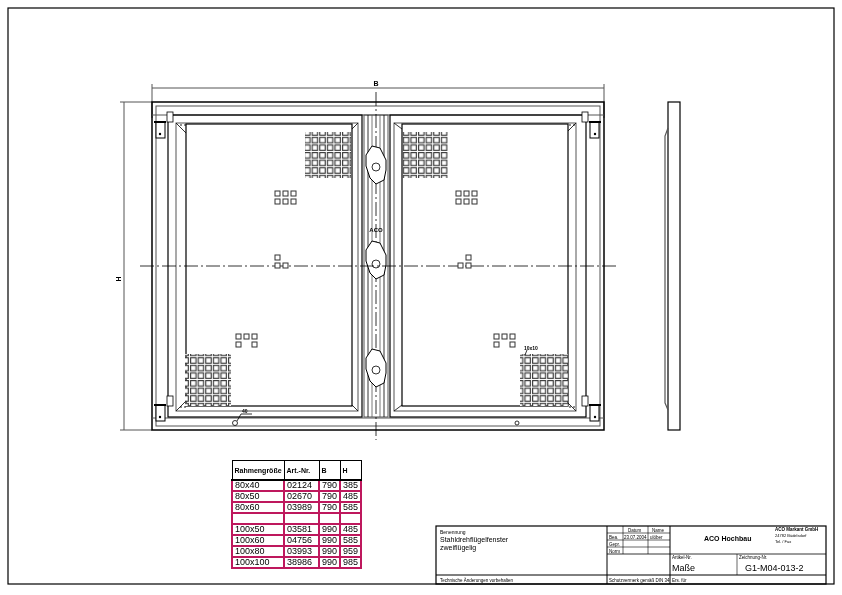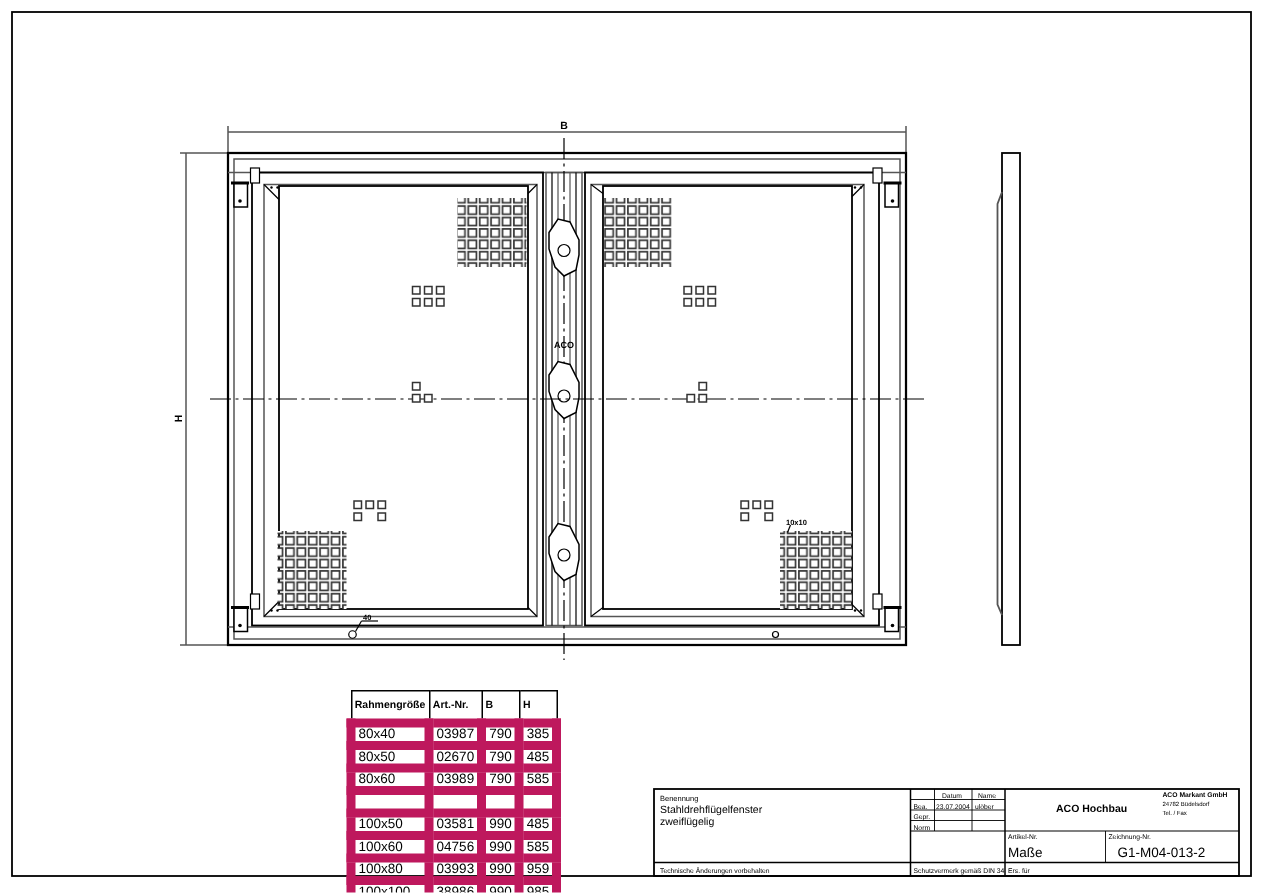--- a/index.html
+++ b/index.html
@@ -3,21 +3,21 @@
 <meta charset="utf-8">
 <style>
   html, body { margin:0; padding:0; background:#ffffff; }
   body { width:842px; height:595px; position:relative; overflow:hidden; font-family:"Liberation Sans", sans-serif; }
   #sheet { position:absolute; left:0; top:0; width:842px; height:595px; }
   svg text { font-family:"Liberation Sans", sans-serif; }
   .ln { stroke:#000; fill:none; }
   .gr { stroke:#555; fill:none; }
   .dash { stroke:#000; stroke-dasharray:14 3 2 3; fill:none; }
   .tbl { position:absolute; left:231px; top:460px; border-collapse:collapse; font-size:9px; line-height:9px; }
-  .tbl td { border:6px solid #be185d; padding:0 2px; height:9px; white-space:nowrap; }
+  .tbl td { border:2px solid #be185d; padding:0 2px; height:9px; white-space:nowrap; }
   .tbl th { border:1px solid #000; border-bottom:2px solid #000; padding:2px 2px; font-size:7px; font-weight:bold; text-align:left; height:14px; }
   .tbl td.num { text-align:center; }
   .tbl tr.gap td { height:9px; }
 </style>
 </head>
 <body>
 
 <div id="sheet">
 <svg width="842" height="595" viewBox="0 0 842 595" xmlns="http://www.w3.org/2000/svg">
 
@@ -233,21 +233,21 @@
 <table class="tbl">
   <tbody>
         <tr>
     <th style="width:44px">Rahmengröße</th>
     <th style="width:30px">Art.-Nr.</th>
     <th style="width:14px">B</th>
     <th style="width:14px">H</th>
   </tr>
   <tr>
     <td>80x40</td>
-    <td>03987</td>
+    <td>02124</td>
     <td class="num">790</td>
     <td class="num">385</td>
   </tr>
   <tr>
     <td>80x50</td>
     <td>02670</td>
     <td class="num">790</td>
     <td class="num">485</td>
   </tr>
   <tr>

